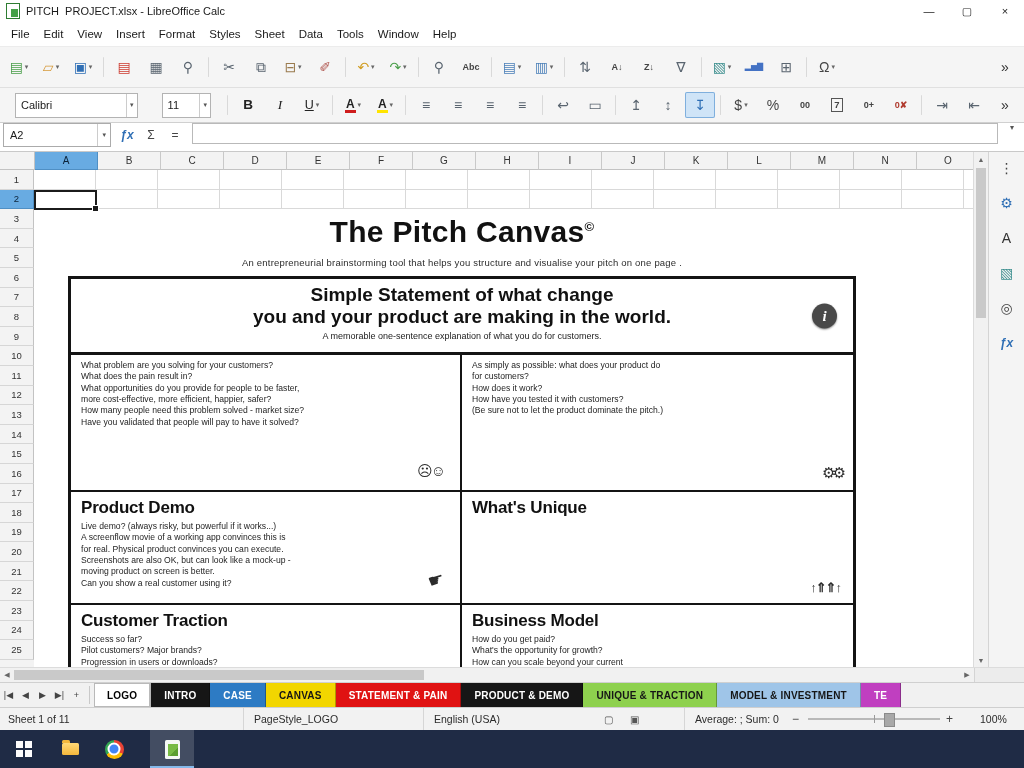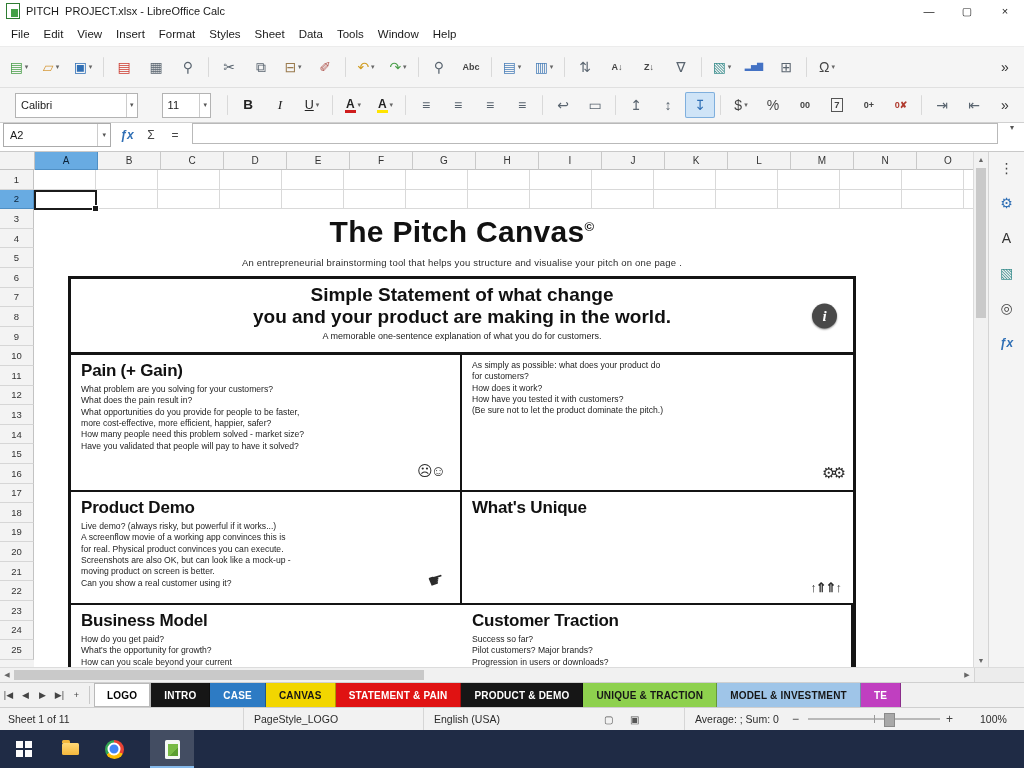--- a/index.html
+++ b/index.html
@@ -317,21 +317,20 @@
           </div>
           <div class="pcz pc-sub">An entrepreneurial brainstorming tool that helps you structure and visualise your pitch on one page .</div>
           <div class="pcz pc-statement">
             <div class="st-t">Simple Statement of what change
 you and your product are making in the world.</div>
             <div class="st-s">A memorable one-sentence explanation of what you do for customers.</div>
             <span class="info-icon">i</span>
           </div>
           <div class="pcz pc-grid">
             <div class="pc-cell">
-              <h3>Pain (+ Gain)</h3>
               <div class="pcb">What problem are you solving for your customers?
 What does the pain result in?
 What opportunities do you provide for people to be faster,
 more cost-effective, more efficient, happier, safer?
 How many people need this problem solved - market size?
 Have you validated that people will pay to have it solved?</div>
               <span class="pc-ic ic-masks">☹☺</span>
             </div>
             <div class="pc-cell r">
               <div class="pcb">As simply as possible: what does your product do
@@ -348,31 +347,31 @@
 for real. Physical product convinces you can execute.
 Screenshots are also OK, but can look like a mock-up -
 moving product on screen is better.
 Can you show a real customer using it?</div>
               <span class="pc-ic ic-click">☛</span>
             </div>
             <div class="pc-cell r">
               <h3>What's Unique</h3>
               <span class="pc-ic ic-arrows">↑⇑⇑↑</span>
             </div>
+            <div class="pc-cell last">
+              <h3>Customer Traction</h3>
+              <div class="pcb">Success so far?
+Pilot customers? Major brands?
+Progression in users or downloads?</div>
+            </div>
             <div class="pc-cell r last">
               <h3>Business Model</h3>
               <div class="pcb">How do you get paid?
 What's the opportunity for growth?
 How can you scale beyond your current</div>
-            </div>
-            <div class="pc-cell last">
-              <h3>Customer Traction</h3>
-              <div class="pcb">Success so far?
-Pilot customers? Major brands?
-Progression in users or downloads?</div>
             </div>
           </div>
 
         </div>
       </div>
     </div>
     <div class="vscroll">
       <span class="vs-a">▲</span>
       <span class="vs-track">
           <span class="vs-thumb"></span>

